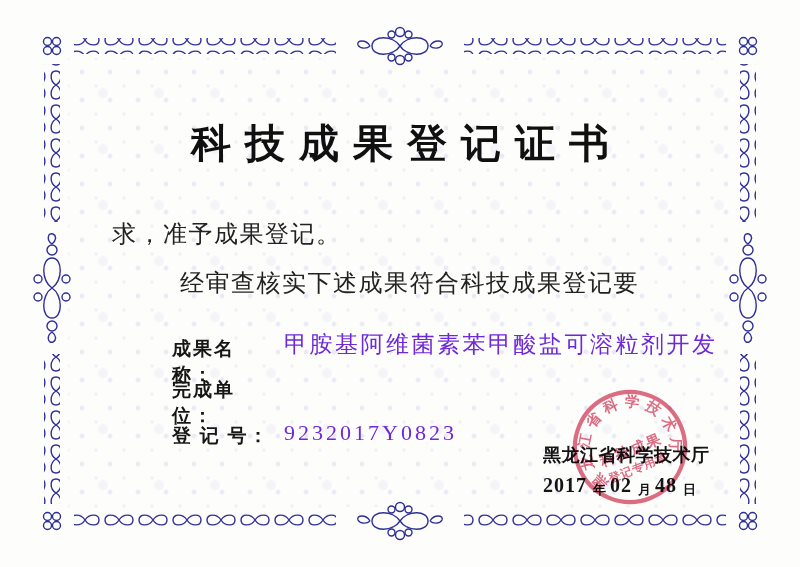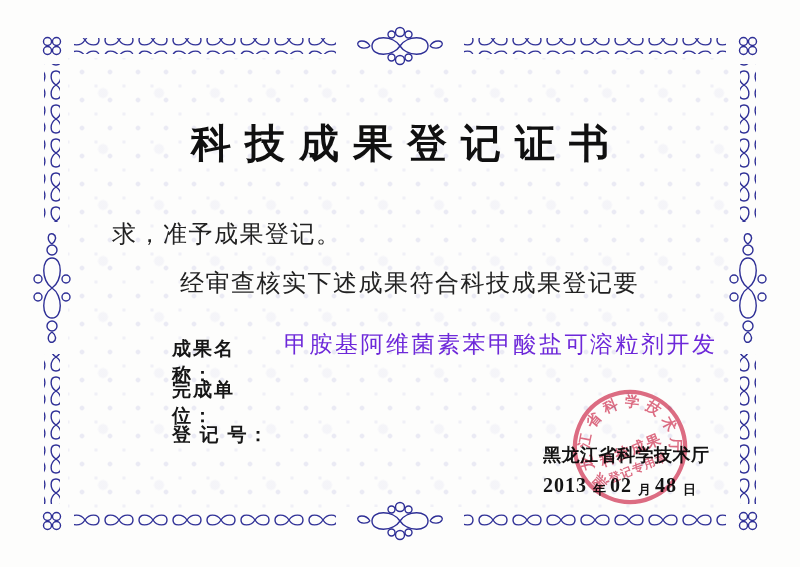--- a/index.html
+++ b/index.html
@@ -143,27 +143,28 @@
   <div class="fields">
     <div class="field-row">
       <span class="flabel">成果名称：</span>
       <span class="fvalue">甲胺基阿维菌素苯甲酸盐可溶粒剂开发</span>
     </div>
     <div class="field-row">
       <span class="flabel">完成单位：</span>
     </div>
     <div class="field-row reg">
       <span class="flabel">登 记 号：</span>
+      <span class="fvalue">9232017Y0823</span>
     </div>
   </div>
 
   <div class="issuer-block">
     <div class="issuer">黑龙江省科学技术厅</div>
     <div class="date">
-      <span class="num">2013</span><span class="unit">年</span><span class="num">02</span><span class="unit">月</span><span class="num">48</span><span class="unit">日</span>
+      <span class="num">2017</span><span class="unit">年</span><span class="num">02</span><span class="unit">月</span><span class="num">48</span><span class="unit">日</span>
     </div>
   </div>
 
   <svg class="seal" width="124" height="124" viewBox="-62 -62 124 124">
     <g transform="rotate(-22)">
       <circle class="ring" r="55" stroke="#d8536e"></circle>
       <path id="sealArc" d="M -28,29.5 A 40.6,40.6 0 1 1 28,29.5" fill="none"></path>
       <text class="arc-text">
         <textPath href="#sealArc" startOffset="50%" text-anchor="middle">黑龙江省科学技术厅</textPath>
       </text>

